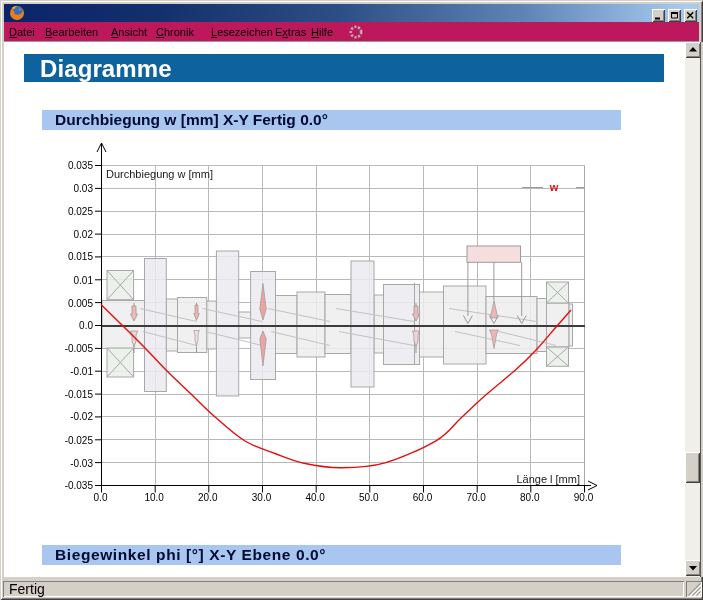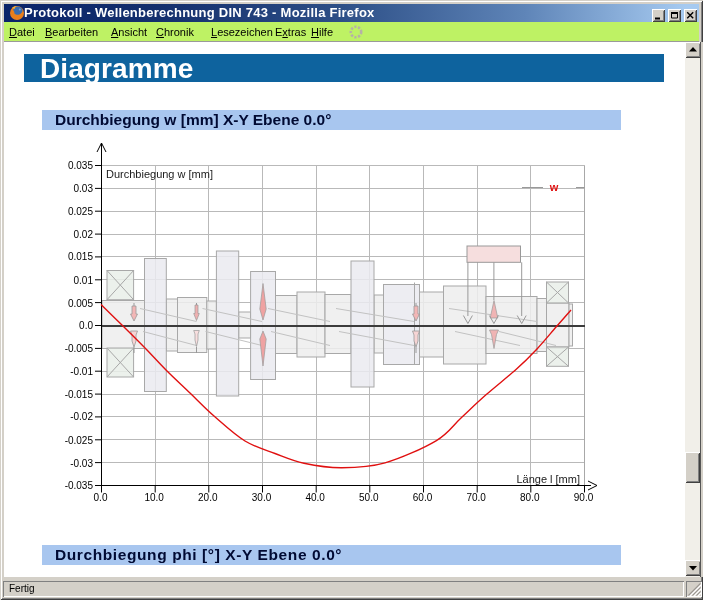--- a/index.html
+++ b/index.html
@@ -7,53 +7,52 @@
 .win{position:absolute;inset:0;
  box-shadow:inset 1px 1px 0 #d4d0c8, inset -1px -1px 0 #404040,
             inset 2px 2px 0 #fff, inset -2px -2px 0 #808080,
             inset 3px 3px 0 #d4d0c8, inset -3px -3px 0 #d4d0c8}
 .title{left:4px;top:4px;width:695px;height:18px;
  background:linear-gradient(to right,#0a246a,#142f6d 22%,#2c4e86 48%,#5f85b8 75%,#a6caf0 98%);
  color:#fff;font-weight:bold;font-size:13px;line-height:18px}
 .title .txt{position:absolute;left:20px;top:0;white-space:nowrap;letter-spacing:0.25px}
 .wbtn{position:absolute;top:5px;width:13px;height:13px;background:#d4d0c8;
  box-shadow:inset 1px 1px 0 #fff, inset -1px -1px 0 #404040, inset 2px 2px 0 #d4d0c8, inset -2px -2px 0 #808080}
-.menu{left:4px;top:22px;width:695px;height:19px;background:#bef264;font-size:11px;color:#000;box-shadow:0 1px 0 #9a9a9a}
+.menu{left:4px;top:22px;width:695px;height:19px;background:#be185d;font-size:11px;color:#000;box-shadow:0 1px 0 #9a9a9a}
 .menu span.it{position:absolute;top:4px}
 .viewport{left:4px;top:42px;width:681px;height:535px;background:#fff;overflow:hidden}
 .hdr1{position:absolute;left:20px;top:12px;width:640px;height:28px;background:#0e639e;
- color:#fff;font-weight:bold;font-size:28px;line-height:29px}
+ color:#fff;font-weight:bold;font-size:24px;line-height:29px}
 .hdr1 span{margin-left:16px;letter-spacing:0.1px}
 .bluebar{position:absolute;left:38px;width:579px;height:20px;background:#a8c6ef;
  color:#000a33;font-weight:bold;font-size:15.5px;line-height:20px}
 .bluebar span{margin-left:13px}
 .sb{left:685px;top:42px;width:16px;height:535px;background:#f1efe9}
 .sbtn{position:absolute;left:0;width:16px;height:16px;background:#d4d0c8;
  box-shadow:inset 1px 1px 0 #fff, inset -1px -1px 0 #404040, inset 2px 2px 0 #d4d0c8, inset -2px -2px 0 #808080}
 .thumb{position:absolute;left:0;top:410px;width:15px;height:31px;background:#d4d0c8;
  box-shadow:inset 1px 1px 0 #fff, inset -1px -1px 0 #404040, inset 2px 2px 0 #d4d0c8, inset -2px -2px 0 #808080}
-.status{left:2px;top:577px;width:699px;height:21px;background:#d4d0c8;font-size:10px}
+.status{left:2px;top:577px;width:699px;height:21px;background:#d4d0c8;font-size:14px}
 .spanel{position:absolute;left:1px;top:4px;width:681px;height:16px;
  box-shadow:inset 1px 1px 0 #808080, inset -1px -1px 0 #fff;line-height:16px}
 .spanel span{margin-left:6px}
 .gpanel{position:absolute;left:684px;top:4px;width:16px;height:16px;
  box-shadow:inset 1px 1px 0 #808080, inset -1px -1px 0 #fff}
 .rborder{left:701px;top:42px;width:2px;height:535px;background:#d4d0c8}
 .rline{left:700px;top:42px;width:1px;height:535px;background:#565656}
 </style></head><body>
 <div class="win"></div>
 <div class="abs title">
  <svg class="abs" style="left:5px;top:1px" width="16" height="16" viewBox="0 0 16 16">
   <circle cx="8" cy="8" r="7" fill="#e87f1c"></circle>
   <circle cx="8.8" cy="6.2" r="4.8" fill="#3a6cae"></circle>
   <path d="M3.2,4.6 C4.8,5.4 5.6,6.9 5.4,8.4 C6.6,9.6 8.6,10 10.4,9.4 C12.2,8.8 13.4,7.4 13.6,5.6 C14.8,7.8 14.5,10.6 12.6,12.5 C10.2,14.9 6.3,14.9 3.9,12.5 C1.8,10.4 1.5,7.1 3.2,4.6 Z" fill="#e87f1c"></path>
   <path d="M2.8,3 C4.2,1.6 6,0.9 7.9,1 C6.7,1.7 5.9,2.8 5.6,4 C4.6,3.4 3.6,3 2.8,3 Z" fill="#f3b13c"></path>
   <circle cx="10.8" cy="4.6" r="1" fill="#86aad4" opacity="0.8"></circle>
  </svg>
- <span class="txt">Protokoll - Wellenberechnung DIN 743 - Mozilla Firefox</span>
  <div class="wbtn" style="left:647.5px">
       <svg width="11" height="11" viewBox="0 0 11 11" style="position:absolute;left:1px;top:1px">
         <rect x="2" y="7.5" width="5" height="2" fill="#000"></rect>
       </svg>
     </div>
  <div class="wbtn" style="left:663.5px">
       <svg width="11" height="11" viewBox="0 0 11 11" style="position:absolute;left:1px;top:1px">
         <rect x="2" y="2" width="7" height="1.8" fill="#000"></rect>
         <path d="M2.5,3.5 h6 v4.5 h-6 Z" fill="none" stroke="#000" stroke-width="1"></path>
       </svg>
@@ -71,22 +70,22 @@
  <span class="it" style="left:152px"><u>C</u>hronik</span>
  <span class="it" style="left:207px"><u>L</u>esezeichen</span>
  <span class="it" style="left:271px">E<u>x</u>tras</span>
  <span class="it" style="left:307px"><u>H</u>ilfe</span>
  <svg class="abs" style="left:345px;top:3px" width="14" height="14" viewBox="0 0 14 14">
   <circle cx="7" cy="7" r="5.2" fill="none" stroke="#b6b1a7" stroke-width="2.6" stroke-dasharray="2.2 1.5"></circle>
  </svg>
 </div>
 <div class="abs viewport">
  <div class="hdr1"><span>Diagramme</span></div>
- <div class="bluebar" style="top:68px"><span>Durchbiegung w [mm] X-Y Ebene 0.0°</span></div>
- <div class="bluebar" style="top:503px"><span style="letter-spacing:0.6px">Durchbiegung phi [°] X-Y Ebene 0.0°</span></div>
+ <div class="bluebar" style="top:68px"><span>Durchbiegung w [mm] X-Y Fertig 0.0°</span></div>
+ <div class="bluebar" style="top:503px"><span style="letter-spacing:0.6px">Biegewinkel phi [°] X-Y Ebene 0.0°</span></div>
  <svg class="abs" style="left:0;top:0" width="681" height="535" viewBox="4 42 681 535">
   <g stroke="#b9b9b9" stroke-width="1" shape-rendering="crispEdges">
 <line x1="155.2" y1="165.5" x2="155.2" y2="485.5"></line>
 <line x1="208.8" y1="165.5" x2="208.8" y2="485.5"></line>
 <line x1="262.5" y1="165.5" x2="262.5" y2="485.5"></line>
 <line x1="316.2" y1="165.5" x2="316.2" y2="485.5"></line>
 <line x1="369.8" y1="165.5" x2="369.8" y2="485.5"></line>
 <line x1="423.5" y1="165.5" x2="423.5" y2="485.5"></line>
 <line x1="477.2" y1="165.5" x2="477.2" y2="485.5"></line>
 <line x1="530.8" y1="165.5" x2="530.8" y2="485.5"></line>

